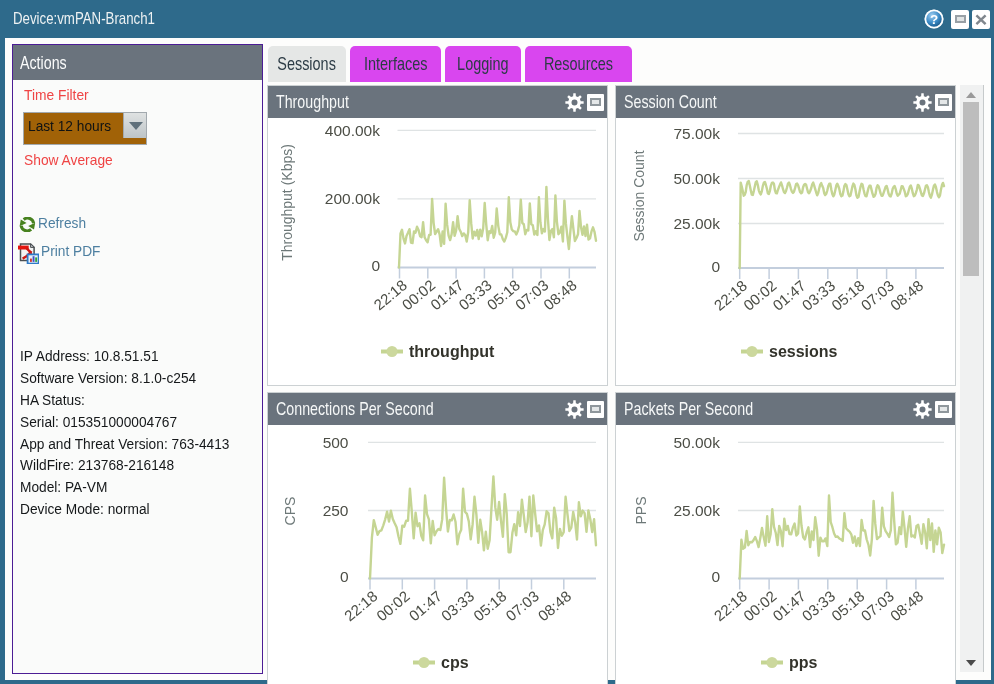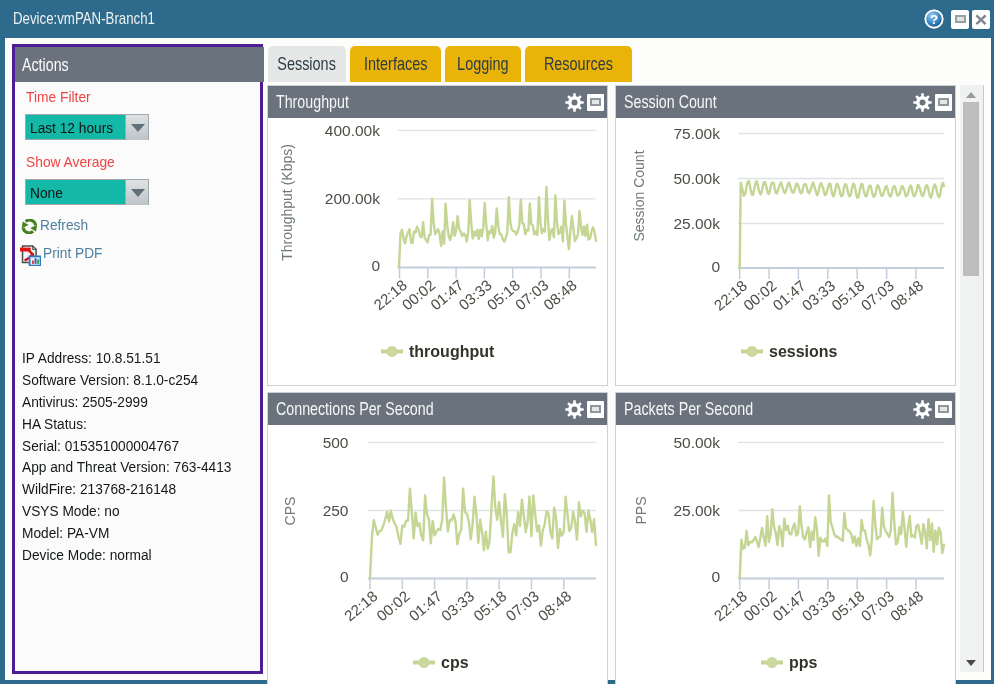--- a/index.html
+++ b/index.html
@@ -6,30 +6,30 @@
 .abs{position:absolute}
 .nw{display:inline-block;transform:scaleX(.77);transform-origin:0 50%;white-space:nowrap}
 .nwc{display:inline-block;transform:scaleX(.76);transform-origin:50% 50%;white-space:nowrap}
 .md{display:inline-block;transform:scaleX(.885);transform-origin:0 50%;white-space:nowrap}
 #title{position:absolute;left:13px;top:9px;color:#eef2f3;font-size:17px}
 #inner{position:absolute;left:5px;top:38px;width:986px;height:642px;background:#fdfdfc}
 #help{position:absolute;left:923.5px;top:9px;width:20px;height:20px}
 .tbtn{position:absolute;top:9.5px;width:18px;height:19px;background:#fff;border-radius:2px}
 #bmin{left:951px}#bclose{left:971.5px}
 #bmin>div{position:absolute;left:3.5px;top:5px;width:11px;height:8.5px;border:2px solid #98a0a6;background:#dfe3e4}
-#sidebar{position:absolute;left:12px;top:44px;width:251px;height:630px;background:#fafbfa;border:3px solid #4c1d95}
+#sidebar{position:absolute;left:12px;top:44px;width:251px;height:630px;background:#fafbfa;border:1px solid #4c1d95}
 .shdr{position:absolute;left:0;width:249px;height:35px;background:#6a737d;color:#fbfcfc;font-size:18.5px;line-height:35px;padding-left:7px}
 .lbl{position:absolute;left:11px;color:#ef4444;font-size:15px}
-.sel{position:absolute;left:10px;width:124px;height:26px;background:#14b8a6;border:1px solid #a2a9ae}
+.sel{position:absolute;left:10px;width:124px;height:33px;background:#a16207;border:1px solid #a2a9ae}
 .sel .tx{position:absolute;left:3.5px;top:0;line-height:25px;font-size:15.5px;color:#101314}
 .sel .btn{position:absolute;right:0;top:0;width:23px;height:25px;background:linear-gradient(#dfe2e2,#bdc4c7);border-left:1px solid #a2a9ae}
 .sel .btn:after{content:"";position:absolute;left:4.5px;top:8.5px;border:7px solid transparent;border-top:8px solid #5f707b;border-bottom:none}
 .lnk{position:absolute;left:28px;color:#4d7fa0;font-size:15.5px}
 .ii{height:21.9px;line-height:21.9px;font-size:15.5px;color:#15181a}
-.tab{position:absolute;top:46px;height:36px;border-radius:5px 5px 0 0;background:#eab308;color:#2c3b45;font-size:19px;text-align:center;line-height:35px}
+.tab{position:absolute;top:46px;height:36px;border-radius:5px 5px 0 0;background:#d946ef;color:#2c3b45;font-size:19px;text-align:center;line-height:35px}
 #main{position:absolute;left:267px;top:85px;width:716px;height:588px}
 .panel{position:absolute;width:341px;height:301px;background:#fff;border:1px solid #ccd1d3}
 .phdr{position:absolute;left:0;top:0;width:339px;height:32px;background:#6a737d;color:#f6f8f8;font-size:18.5px;line-height:32px;padding-left:7.5px}
 .gear{position:absolute;top:6.5px;width:19px;height:19px}
 .wic{position:absolute;top:7.5px;width:17px;height:17px;background:#fff;border-radius:1px}
 .wic>div{position:absolute;left:3px;top:4.5px;width:11px;height:8px;border:2px solid #8f979c;background:#e4e7e8}
 .chart{position:absolute}
 .chart text{font-family:"Liberation Sans",sans-serif}
 .xl{font-size:15px;fill:#4c4e46}.yl{font-size:15.5px;fill:#4c4e46}
 .yt{font-size:14px;fill:#6d7878}
@@ -61,24 +61,20 @@
     </svg></div>
 <div id="inner"></div>
 <div id="sidebar">
  <div class="shdr" style="top:0"><span class="nw">Actions</span></div>
  <div class="lbl" style="top:41px"><span class="md" style="transform:scaleX(.92)">Time Filter</span></div>
  <div class="sel" style="top:67px">
       <span class="tx"><span class="md">Last 12 hours</span></span>
       <span class="btn"></span>
     </div>
  <div class="lbl" style="top:106px"><span class="md" style="transform:scaleX(.92)">Show Average</span></div>
- <div class="sel" style="top:132px">
-      <span class="tx"><span class="md">None</span></span>
-      <span class="btn"></span>
-    </div>
  <div class="abs" style="left:6px;top:171.5px;width:17px;height:15px"><svg width="17" height="15" viewBox="0 0 17 15">
 <g fill="none" stroke="#47821f" stroke-width="3">
 <path d="M14.6 6.3 A6 6 0 0 0 4.7 2.6"></path>
 <path d="M2.2 8.7 A6 6 0 0 0 12.1 12.4"></path>
 </g>
 <path d="M0.6 9.2 L1.8 2.6 L7.6 6.1 Z" fill="#47821f"></path>
 <path d="M16.2 5.8 L15.0 12.4 L9.2 8.9 Z" fill="#47821f"></path>
 </svg></div>
  <div class="lnk" style="top:169px;left:25px"><span class="md">Refresh</span></div>
  <div class="abs" style="left:5px;top:198px;width:21px;height:21px"><svg width="21" height="21" viewBox="0 0 21 21">
@@ -89,26 +85,24 @@
 <path d="M13.4 8.2 C11.6 11.2,8.4 13.8,4.6 15.6" stroke="#cd1712" stroke-width="2.4" fill="none"></path>
 <rect x="9.6" y="11.4" width="11" height="9.2" fill="#e8f1fa" stroke="#2e7ac7" stroke-width="1.8"></rect>
 <rect x="12" y="15.6" width="1.9" height="3.3" fill="#d63a31"></rect>
 <rect x="14.6" y="13.2" width="1.9" height="5.7" fill="#3b51c9"></rect>
 <rect x="17.2" y="14.4" width="1.9" height="4.5" fill="#33a43a"></rect>
 </svg></div>
  <div class="lnk" style="top:196.5px"><span class="md">Print PDF</span></div>
  <div class="abs" style="left:7px;top:300px">
       <div class="ii"><span class="md">IP Address: 10.8.51.51</span></div>
       <div class="ii"><span class="md">Software Version: 8.1.0-c254</span></div>
-      <div class="ii"><span class="md">Antivirus: 2505-2999</span></div>
       <div class="ii"><span class="md">HA Status:</span></div>
       <div class="ii"><span class="md">Serial: 015351000004767</span></div>
       <div class="ii"><span class="md">App and Threat Version: 763-4413</span></div>
       <div class="ii"><span class="md">WildFire: 213768-216148</span></div>
-      <div class="ii"><span class="md">VSYS Mode: no</span></div>
       <div class="ii"><span class="md">Model: PA-VM</span></div>
       <div class="ii"><span class="md">Device Mode: normal</span></div>
     </div>
 </div>
 <div class="tab" style="left:268px;width:78px;background:#e5e7e6"><span class="nwc">Sessions</span></div>
 <div class="tab" style="left:350px;width:91px"><span class="nwc">Interfaces</span></div>
 <div class="tab" style="left:445px;width:76px"><span class="nwc">Logging</span></div>
 <div class="tab" style="left:525px;width:107px"><span class="nwc">Resources</span></div>
 <div id="main">
  <div class="panel" style="left:0;top:0">

